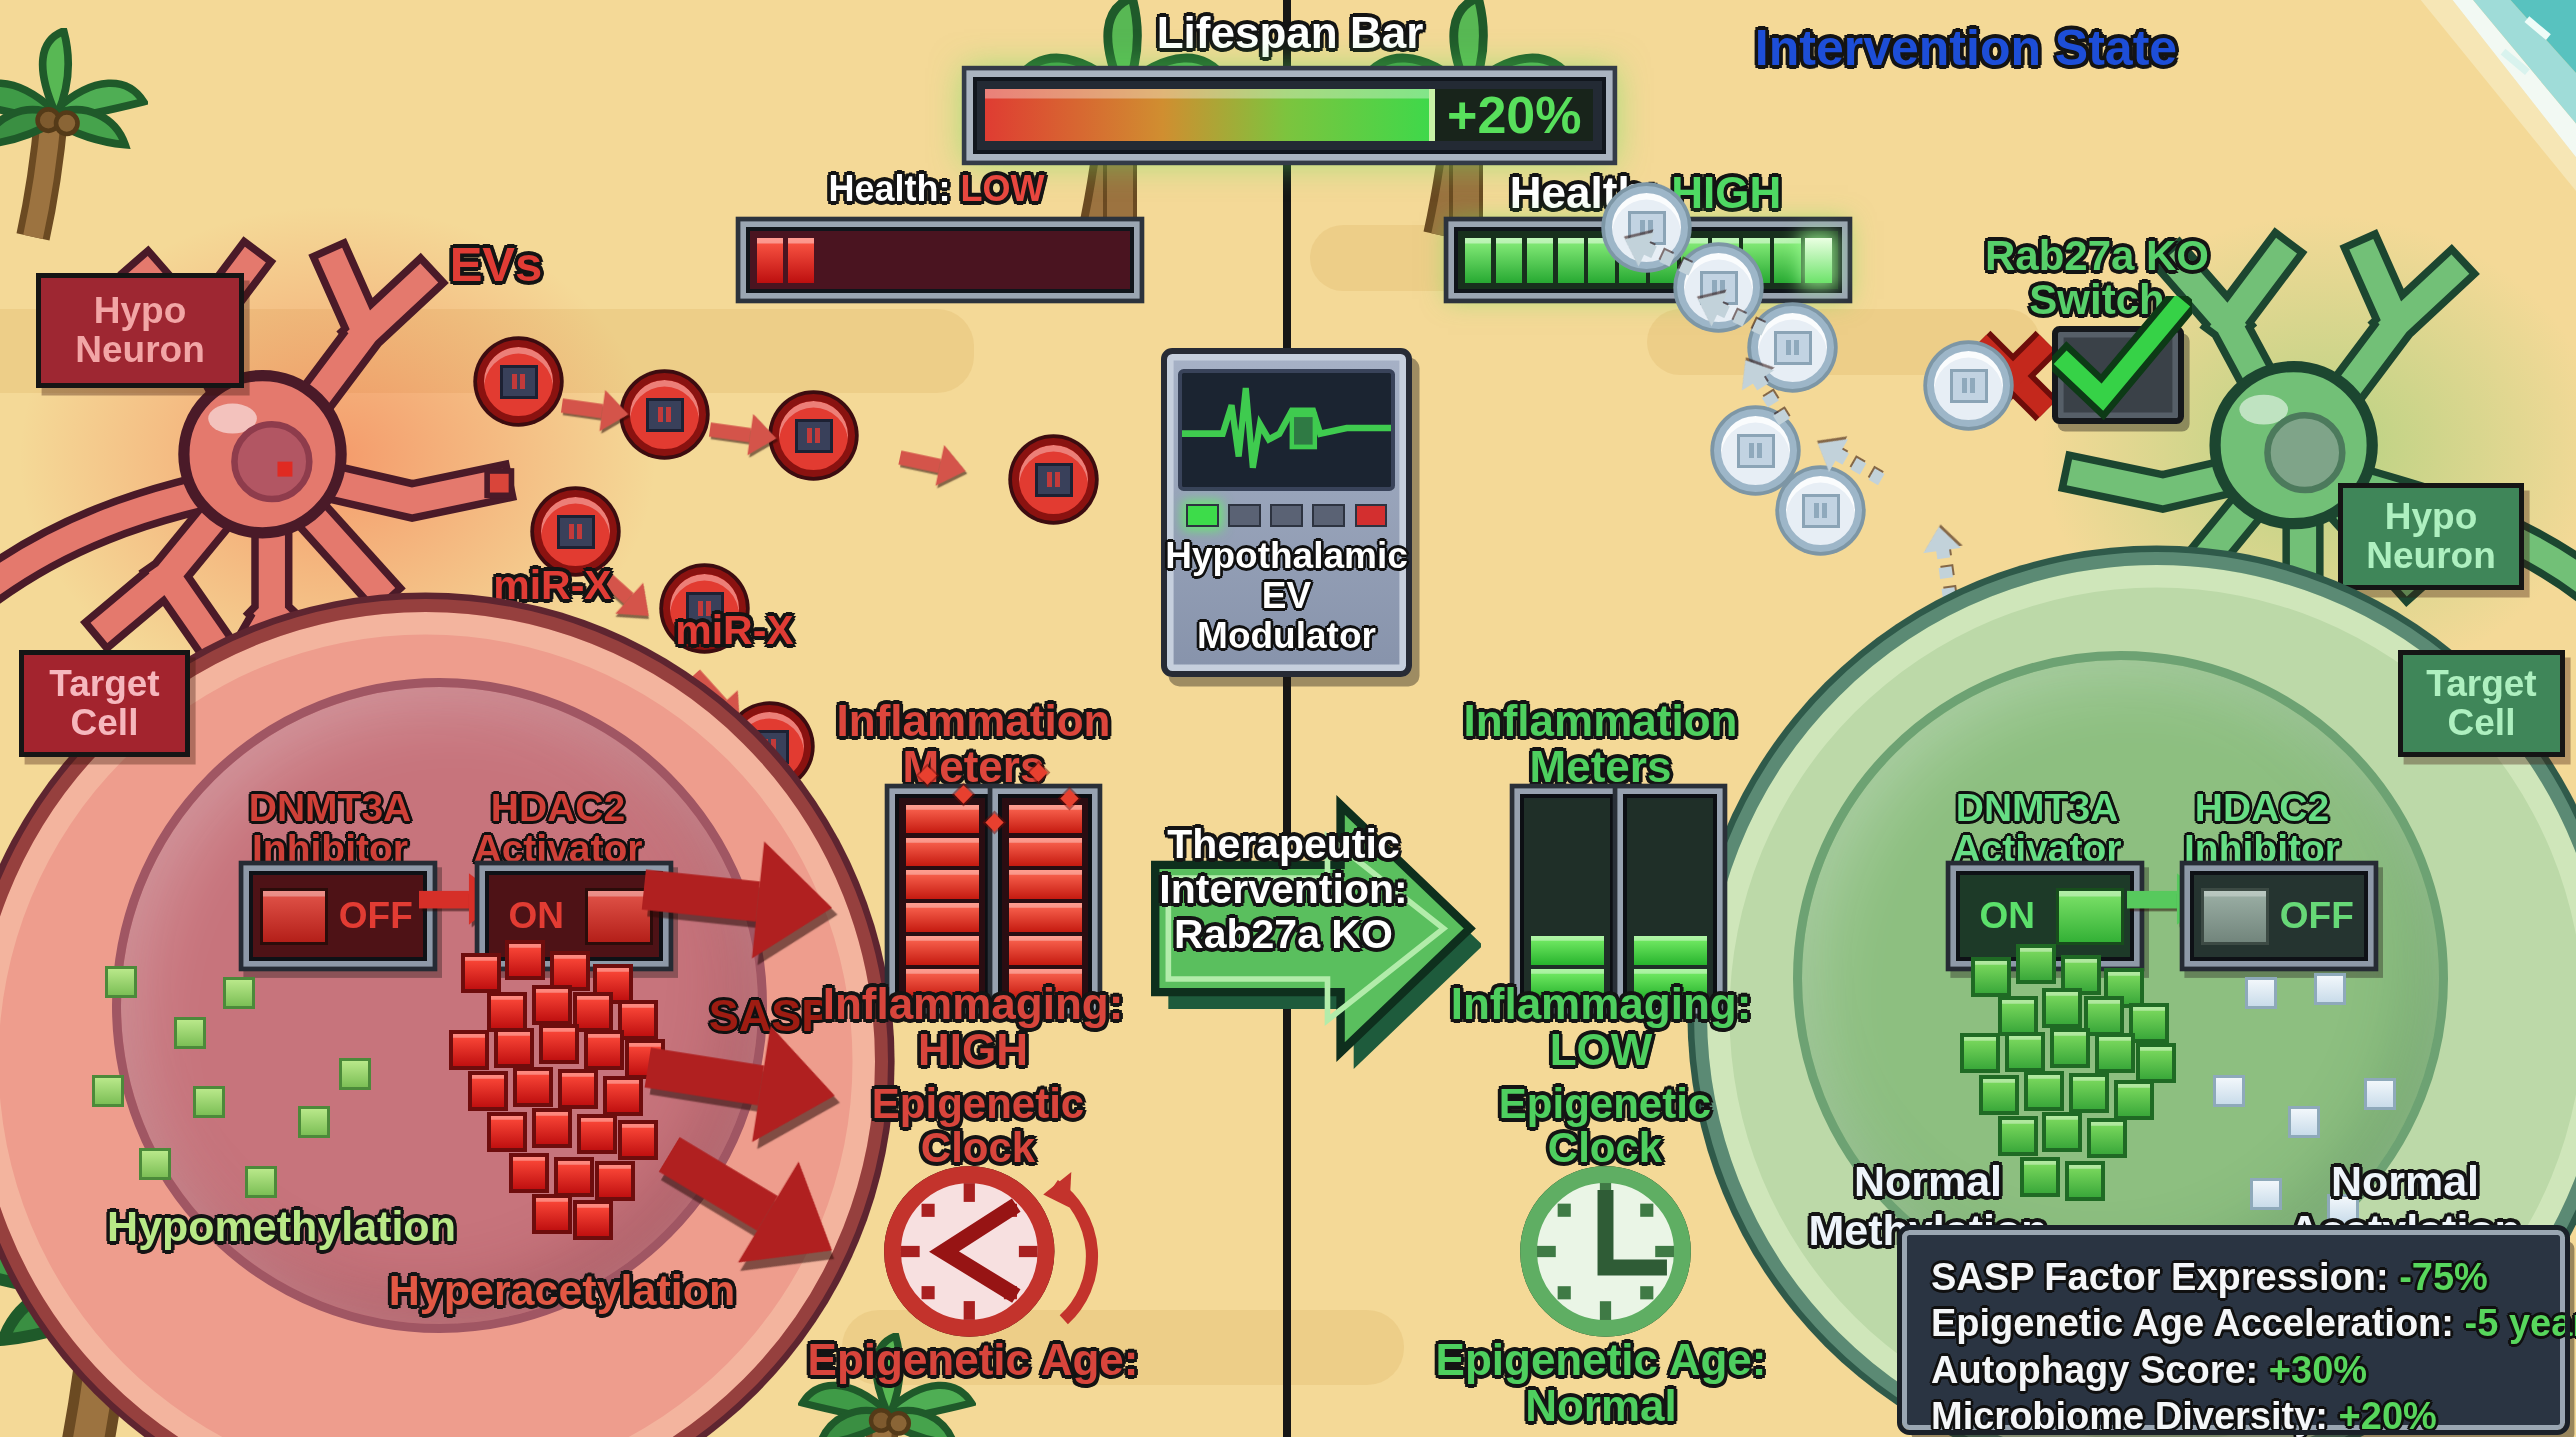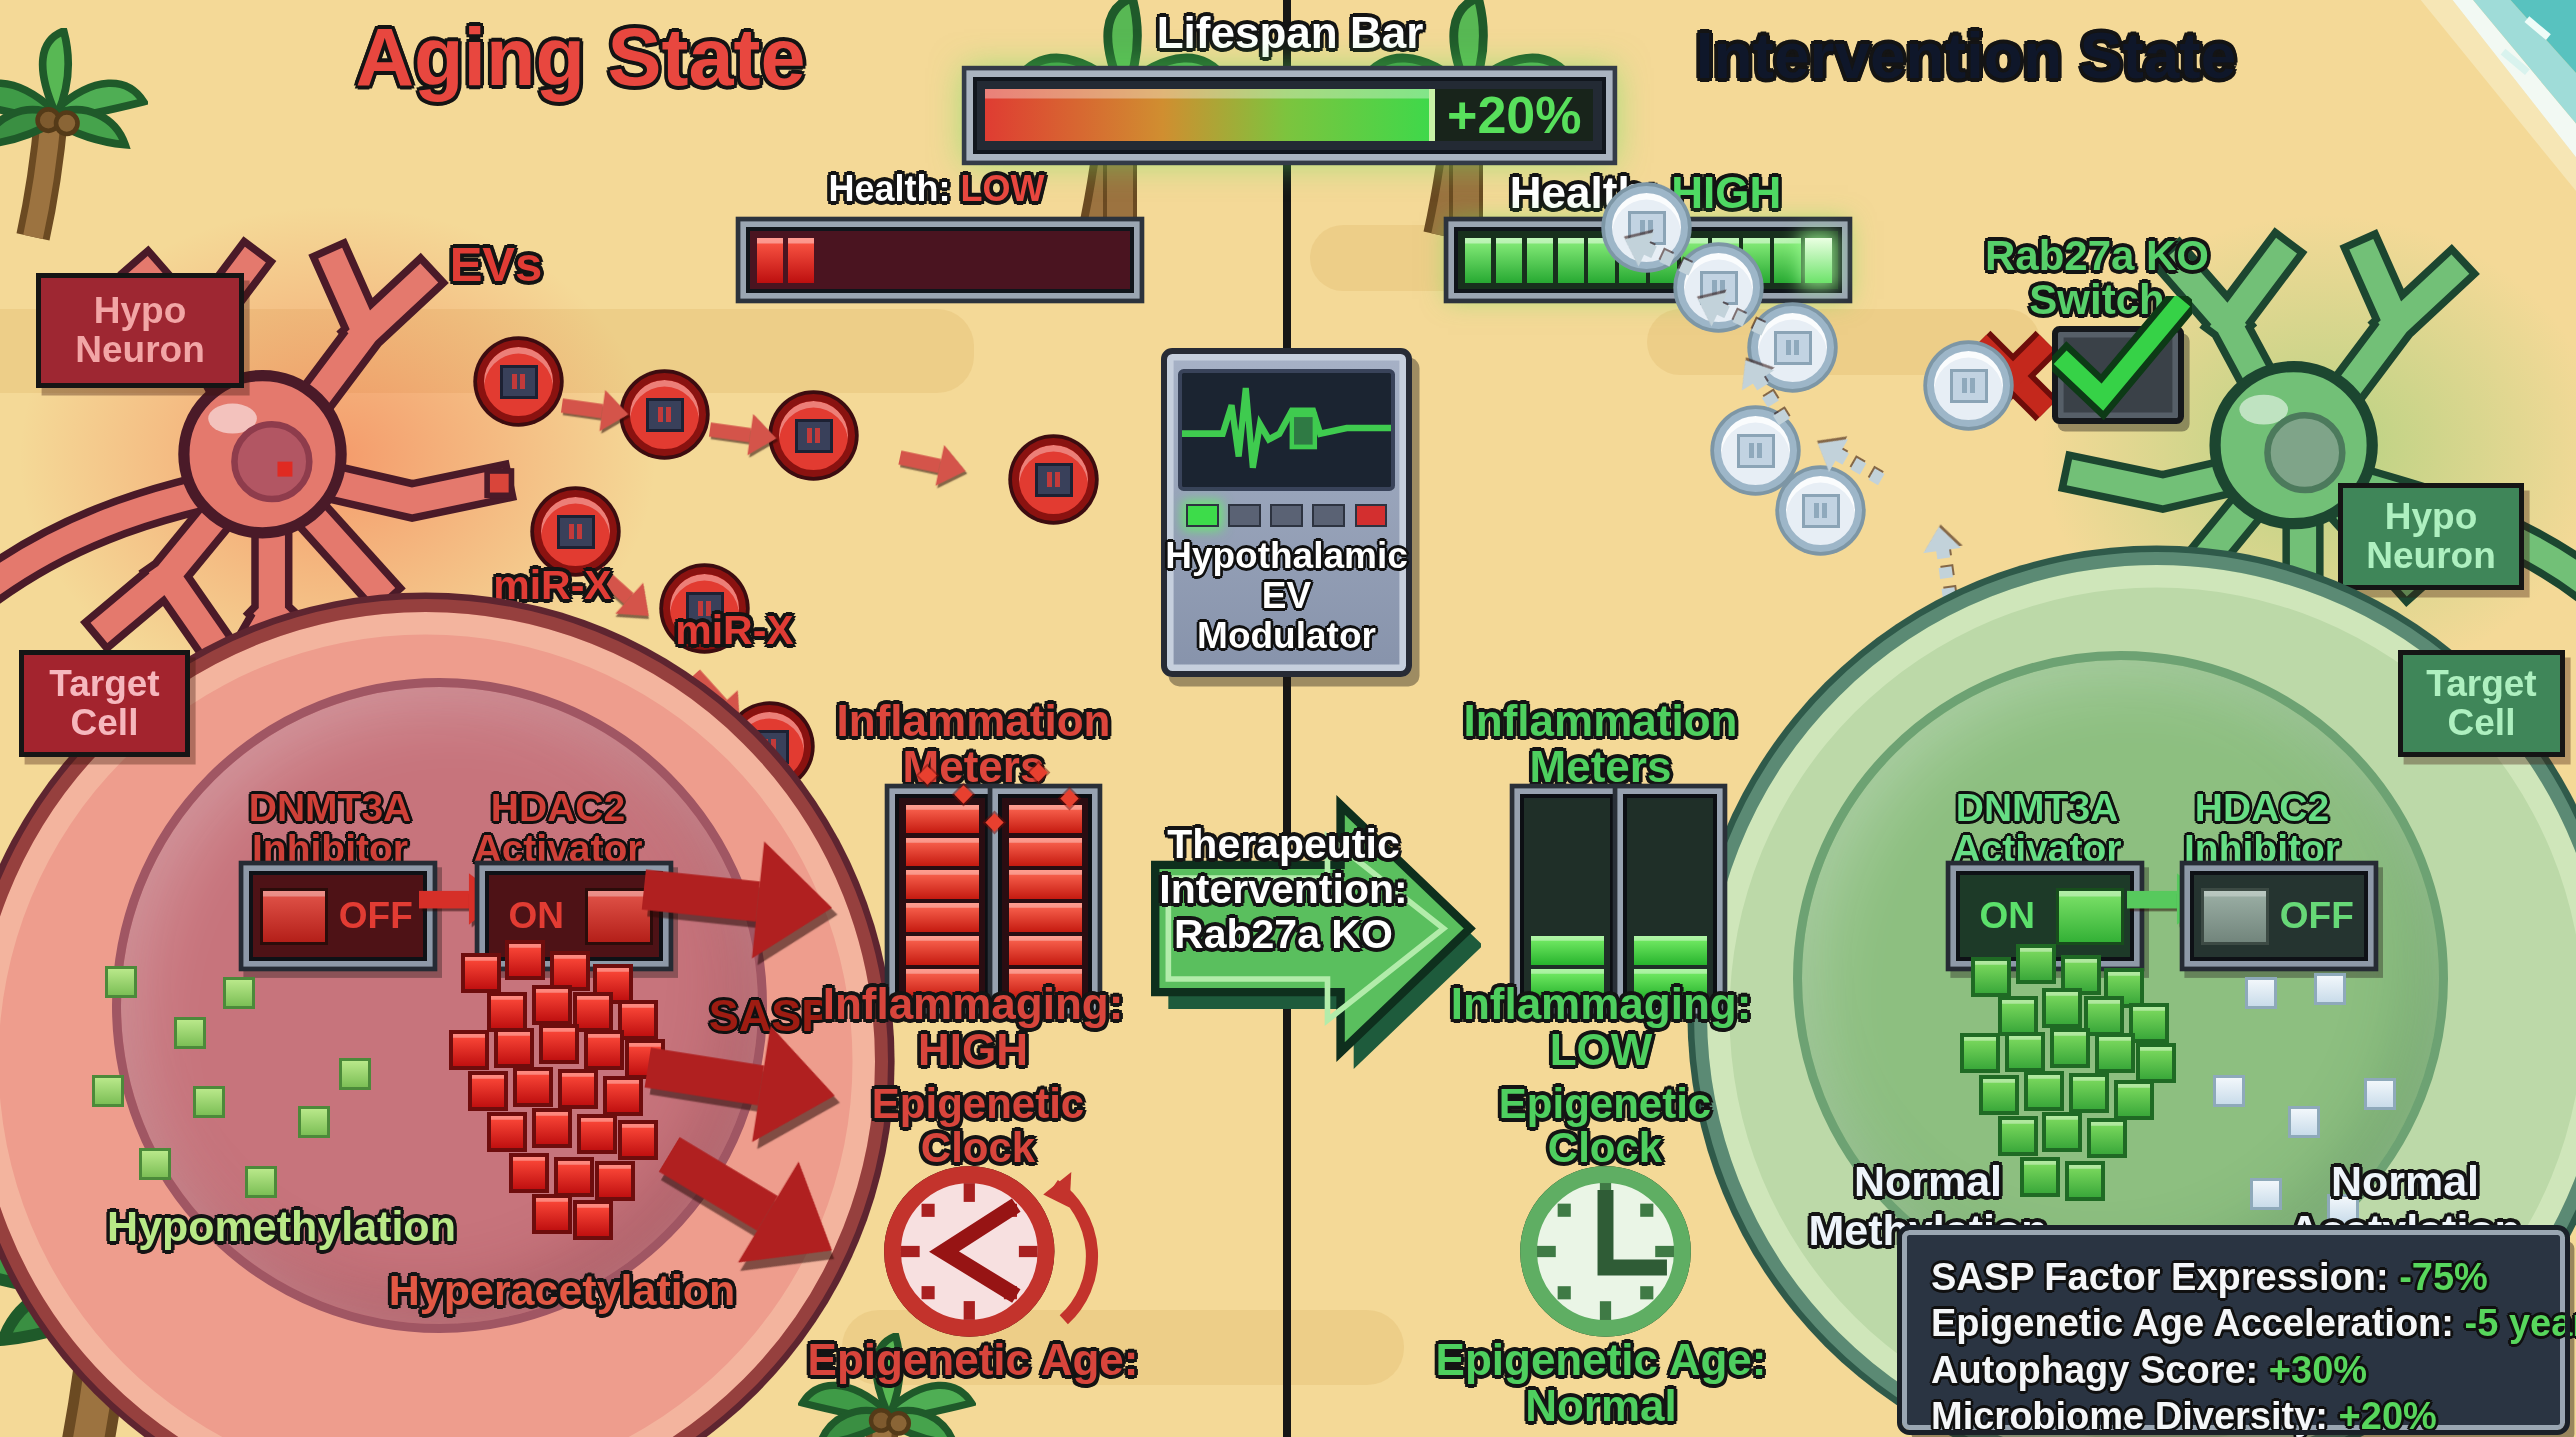--- a/index.html
+++ b/index.html
@@ -148,22 +148,21 @@
       <use href="#palm"></use>
     </svg>
   <svg class="abs" style="left:798px;top:1333px;width:178px;height:204px;" viewBox="0 0 190 218" width="178" height="204">
       <use href="#palm"></use>
     </svg>
   <div class="trunkstub" style="left:1103px;top:148px;height:90px;"></div>
   <div class="trunkstub" style="left:1449px;top:148px;height:90px;"></div>
 
   <div class="divider" style="left:1283px;top:0;width:8.4px;height:1438px;"></div>
 
-  <div class="abs ctr ol" style="left:234px;top:11.2px;width:693px;font-size:81px;color:#e8473f;">Aging State</div>
-  <div class="abs ctr ol" style="left:1643px;top:19px;width:646px;font-size:64px;color:#0f172a;">Intervention State</div>
+  <div class="abs ctr ol" style="left:1643px;top:19px;width:646px;font-size:50px;color:#1d4ed8;">Intervention State</div>
 
   <div class="abs ctr ol" style="left:1028px;top:7.5px;width:524px;font-size:44px;color:#ffffff;">Lifespan Bar</div>
   <div class="abs lifebar" style="left:973px;top:77px;width:608px;height:52px;">
     <div class="life-fill" style="width: 73%;"></div>
     <div class="life-rest">
       <span>+20%</span>
     </div>
   </div>
 
   <div class="abs ctr ol" style="left:738px;top:168px;width:397px;font-size:36px;">

